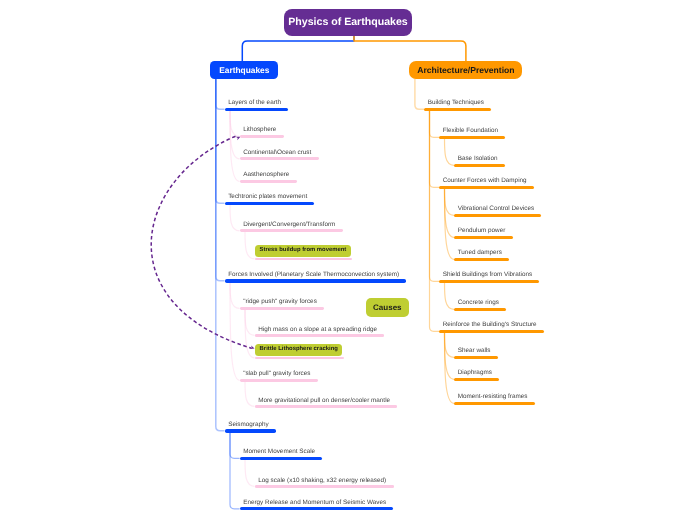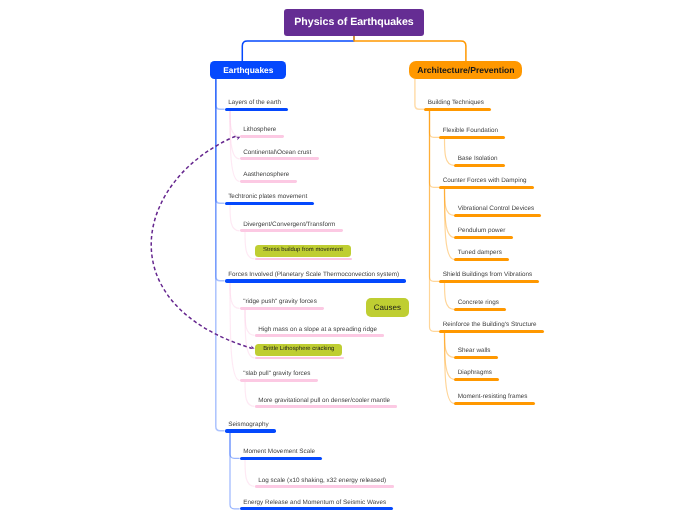--- a/index.html
+++ b/index.html
@@ -7,21 +7,21 @@
        -webkit-font-smoothing:antialiased;text-rendering:geometricPrecision;}
   #stage{position:absolute;left:0;top:0;width:696px;height:520px;background:#fff;}
   svg.layer{position:absolute;left:0;top:0;width:696px;height:520px;}
   #nodes{position:absolute;left:0;top:0;width:696px;height:520px;}
 
   .pill{position:absolute;white-space:nowrap;border-radius:5px;box-sizing:border-box;
         display:flex;align-items:center;justify-content:center;line-height:1;
         will-change:opacity;}
   .pill.root{font-weight:bold;}
   .pill.topic{font-weight:bold;}
-  .pill.mark{font-weight:normal;}
+  .pill.mark{font-weight:bold;}
 
   .lbl{position:absolute;white-space:nowrap;line-height:1;will-change:opacity;}
   .ul{position:absolute;border-radius:2px;}
 </style>
 </head>
 <body>
 
 <div id="stage">
   <svg class="layer" id="links" viewBox="0 0 696 520">
       <path d="M354,36.1V41H247.3Q242.3,41 242.3,46V62.4" fill="none" stroke="#0448fd" stroke-width="1.5" stroke-linecap="butt" stroke-linejoin="round"></path>
@@ -58,22 +58,22 @@
       <path d="M444.5,332.5C444.5,369.31600000000003 444.5,403.3 454,403.3" fill="none" stroke="#ff9800" stroke-width="1.2" stroke-opacity="0.4" stroke-linecap="butt" stroke-linejoin="round"></path>
       <path d="M235.5,136.2 C133,180 108,305 251.5,348.2" fill="none" stroke="#66278f" stroke-width="1.5" stroke-dasharray="3.6 2.6" stroke-linecap="butt"></path>
       <g transform="translate(240,136.9) rotate(-24)">
         <path d="M-3.8,-1.9 L0.4,0 L-3.8,1.9 L-2.5,0 Z" fill="#66278f"></path>
       </g>
       <g transform="translate(254.2,348.4) rotate(17)">
         <path d="M-3.8,-1.9 L0.4,0 L-3.8,1.9 L-2.5,0 Z" fill="#66278f"></path>
       </g>
     </svg>
   <div id="nodes">
-      <div class="pill root" style="left: 284px; top: 9.1px; width: 140px; height: 27px; background: rgb(101, 45, 147); color: rgb(255, 255, 255); font-size: 10.6px; border-radius: 3px;">Physics of Earthquakes</div>
-      <div class="pill topic" style="left: 210.3px; top: 61.4px; width: 76px; height: 17.2px; background: rgb(4, 72, 253); color: rgb(255, 255, 255); font-size: 8.4px; border-radius: 4.5px;">Earthquakes</div>
+      <div class="pill root" style="left: 284px; top: 9.1px; width: 128px; height: 27px; background: rgb(101, 45, 147); color: rgb(255, 255, 255); font-size: 10.6px; border-radius: 8px;">Physics of Earthquakes</div>
+      <div class="pill topic" style="left: 210.3px; top: 61.4px; width: 68px; height: 17.2px; background: rgb(4, 72, 253); color: rgb(255, 255, 255); font-size: 8.4px; border-radius: 4.5px;">Earthquakes</div>
       <div class="pill topic" style="left: 409.4px; top: 61.4px; width: 113px; height: 17.2px; background: rgb(255, 152, 0); color: rgb(26, 26, 26); font-size: 8.6px; border-radius: 7px;">Architecture/Prevention</div>
       <div class="ul" style="left: 224.5px; top: 107.55px; width: 63.9062px; height: 3.5px; background: rgb(4, 72, 253); border-radius: 1.75px;"></div>
       <div class="lbl" style="left: 228.2px; top: 100.1px; font-size: 6.35px; color: rgb(63, 63, 63);">Layers of the earth</div>
       <div class="ul" style="left: 239.5px; top: 134.85px; width: 44.1562px; height: 2.9px; background: rgb(252, 201, 227); border-radius: 1.45px;"></div>
       <div class="lbl" style="left: 243.2px; top: 127.4px; font-size: 6.35px; color: rgb(63, 63, 63);">Lithosphere</div>
       <div class="ul" style="left: 239.5px; top: 157.35px; width: 79.0625px; height: 2.9px; background: rgb(252, 201, 227); border-radius: 1.45px;"></div>
       <div class="lbl" style="left: 243.2px; top: 149.9px; font-size: 6.35px; color: rgb(63, 63, 63);">Continental\Ocean crust</div>
       <div class="ul" style="left: 239.5px; top: 179.85px; width: 57.2031px; height: 2.9px; background: rgb(252, 201, 227); border-radius: 1.45px;"></div>
       <div class="lbl" style="left: 243.2px; top: 172.4px; font-size: 6.35px; color: rgb(63, 63, 63);">Aasthenosphere</div>
       <div class="ul" style="left: 224.5px; top: 201.55px; width: 89.9844px; height: 3.5px; background: rgb(4, 72, 253); border-radius: 1.75px;"></div>

